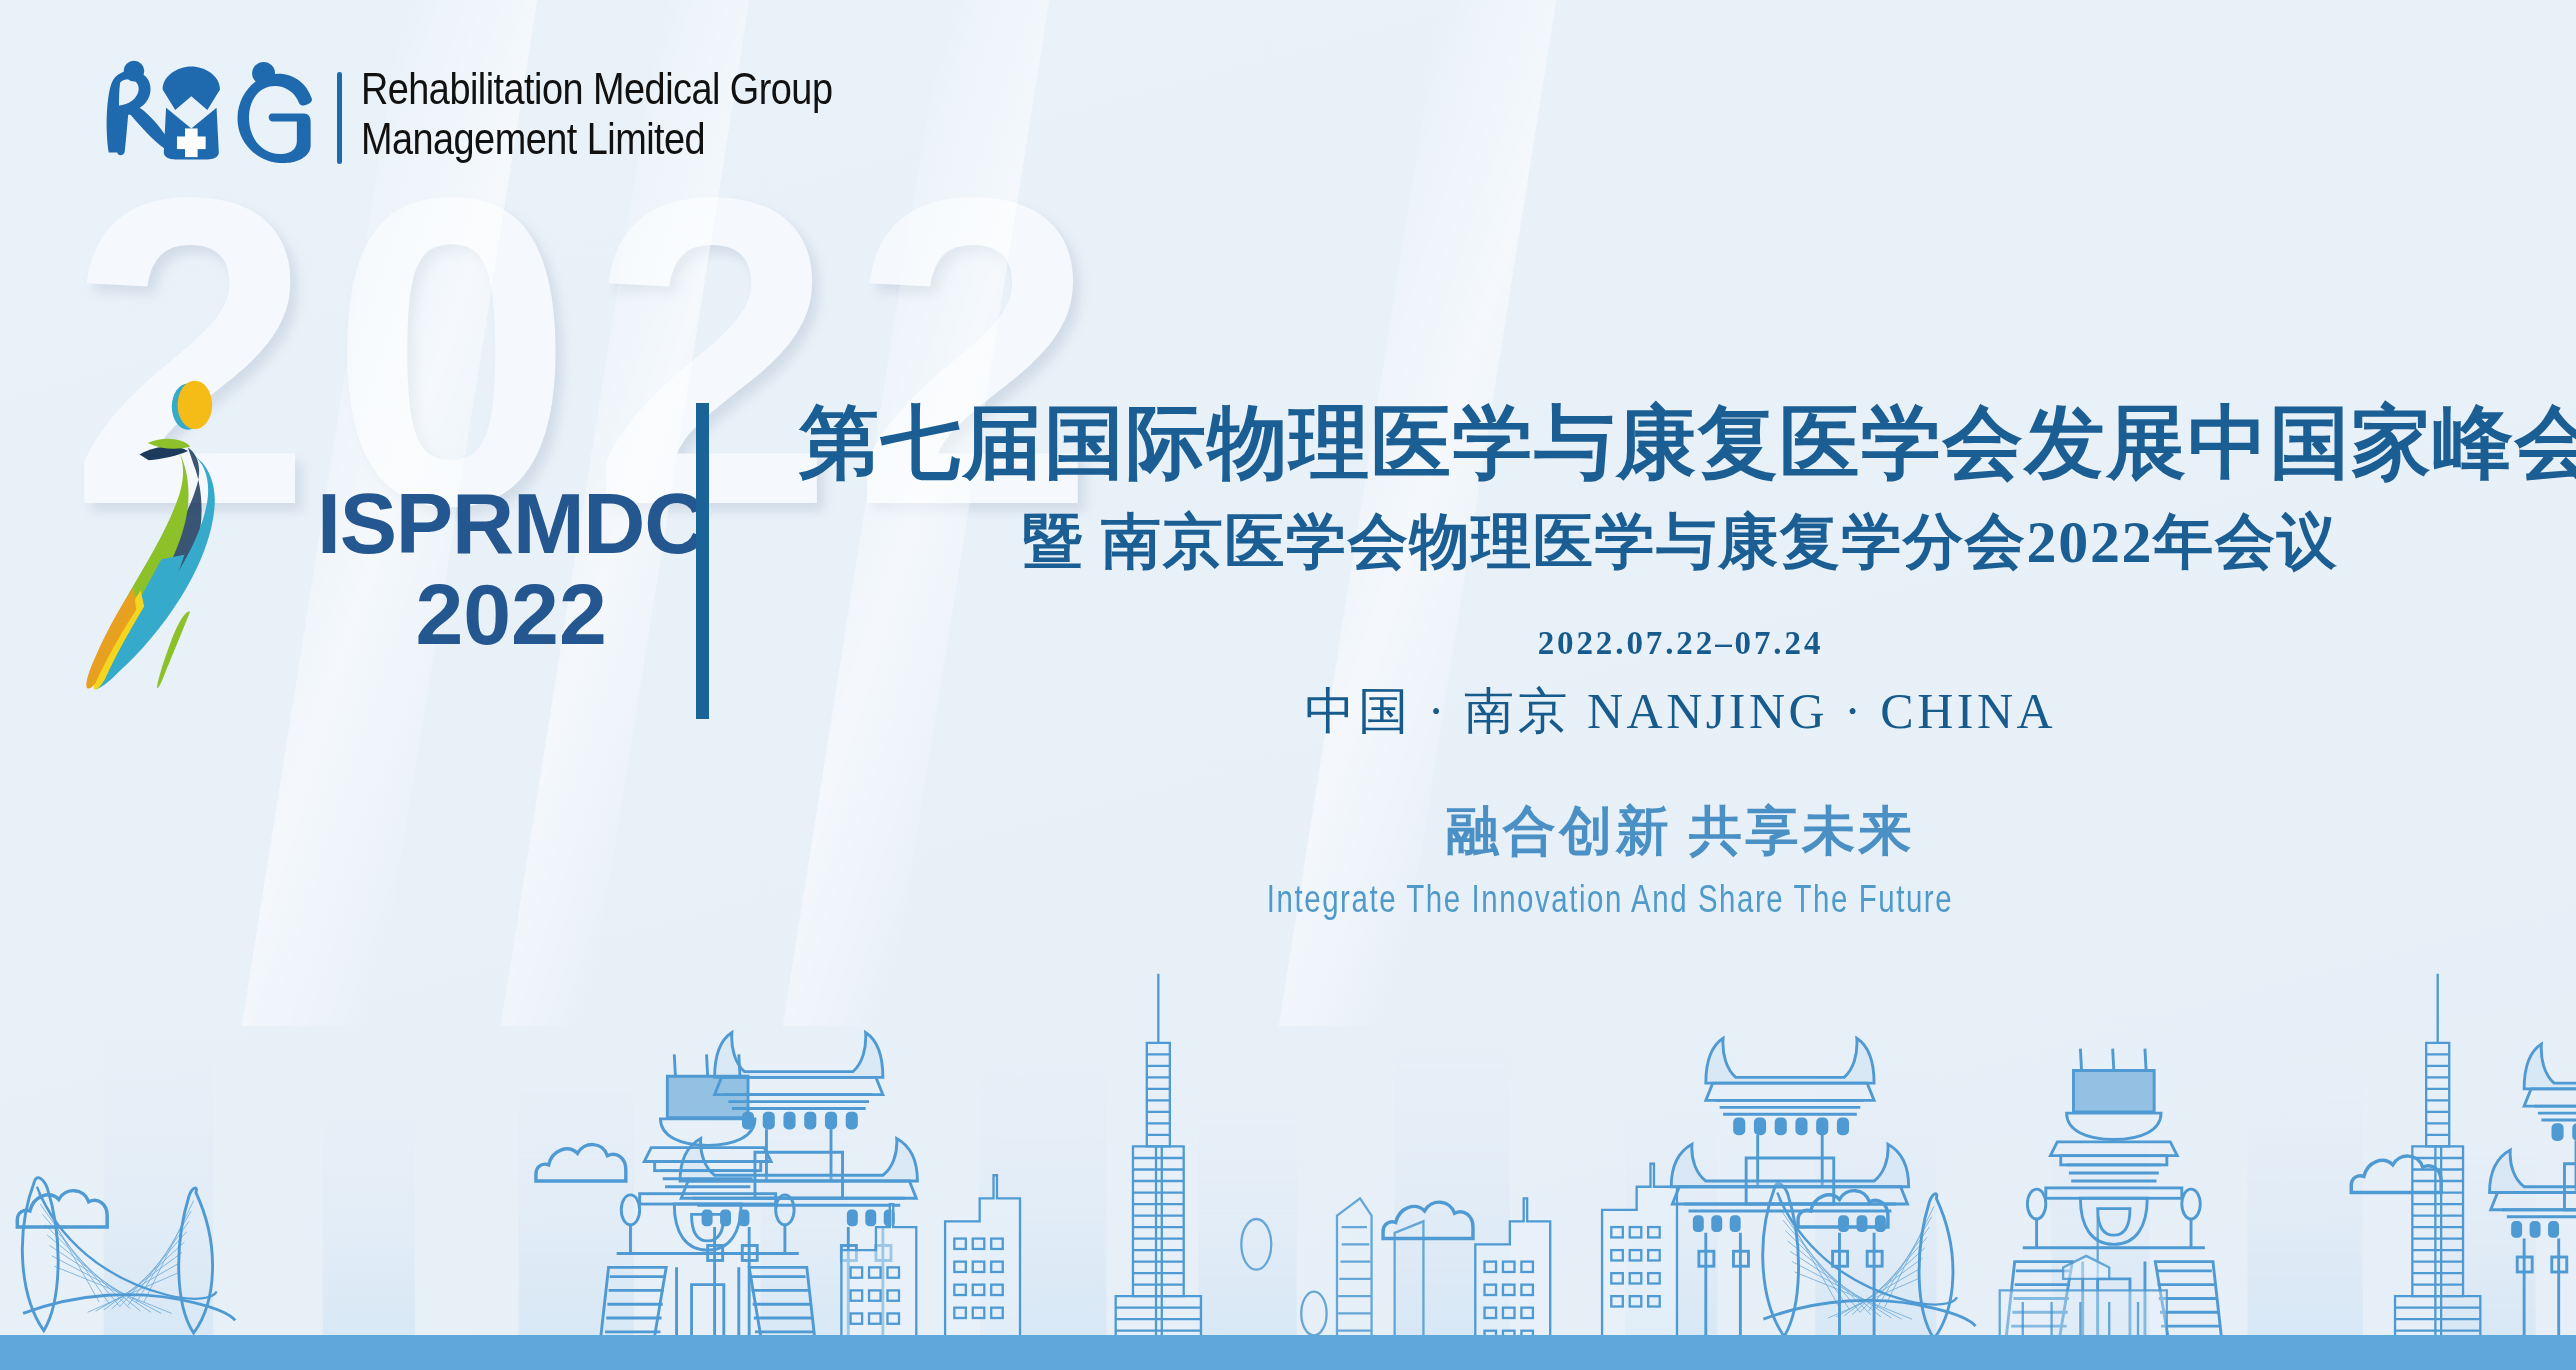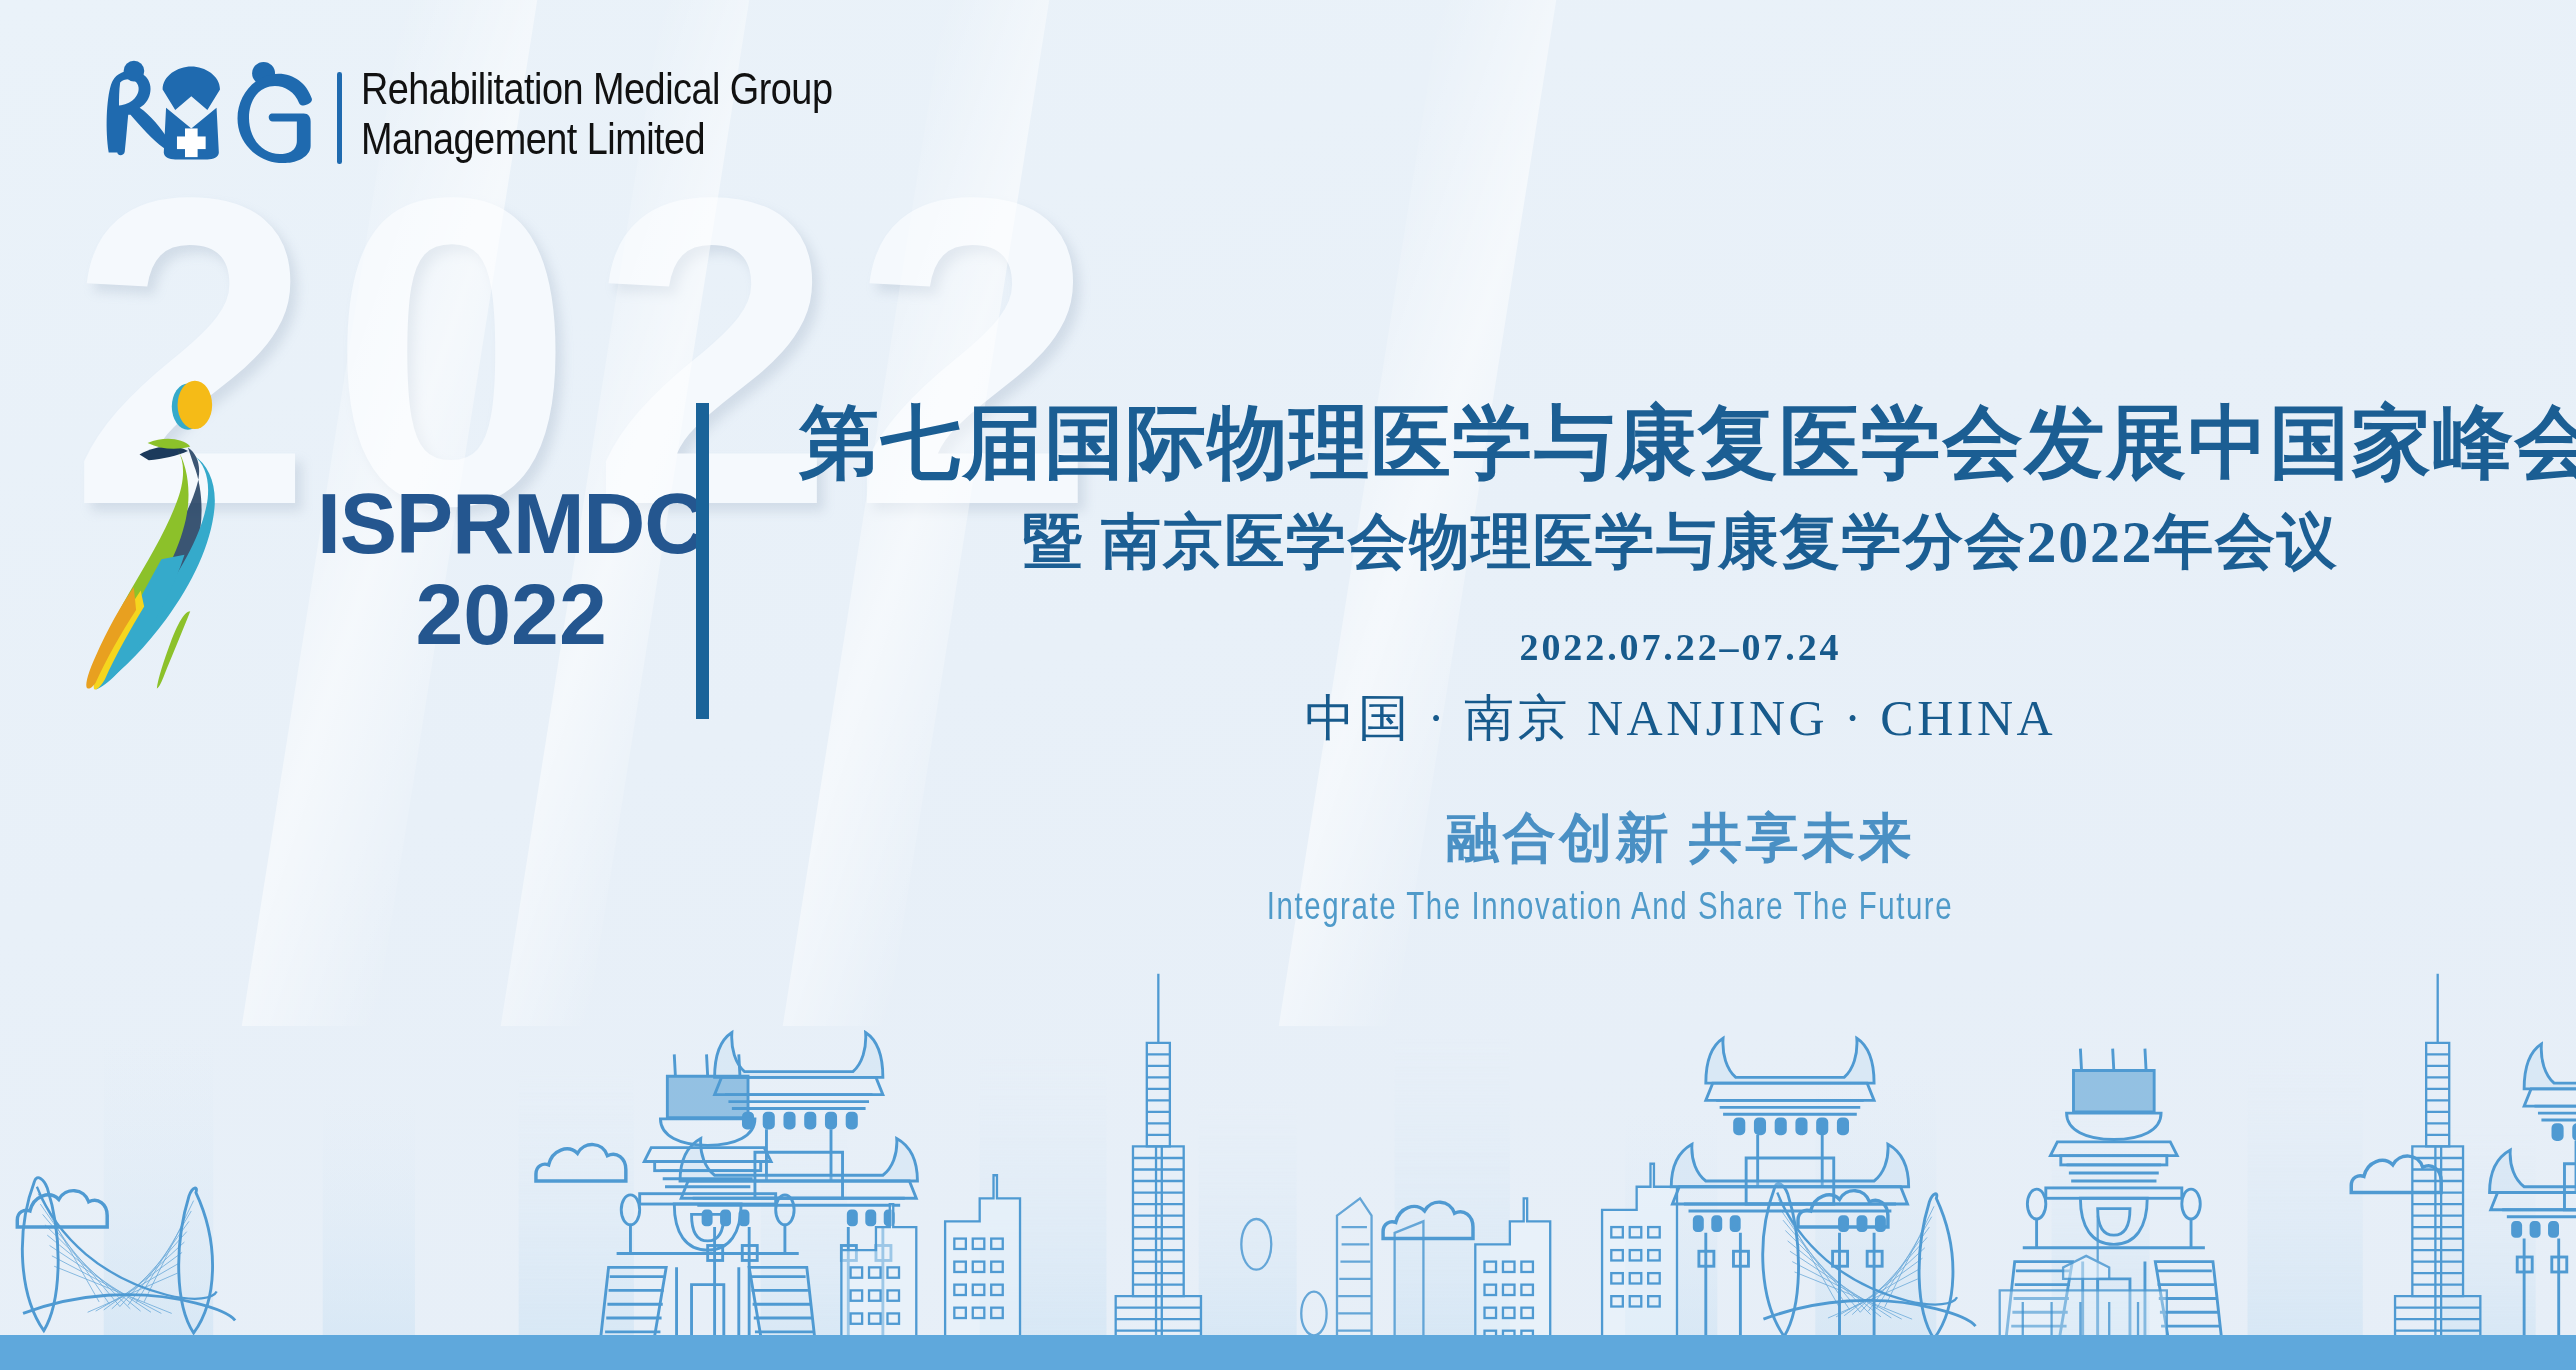--- a/index.html
+++ b/index.html
@@ -54,21 +54,21 @@
     font-size:80px; color:#1b5e93; letter-spacing:1.7px;
     line-height:1.0; white-space:nowrap;
   }
   .t-sub {
     font-family:"Liberation Serif", serif; font-weight:700;
     font-size:60px; color:#1b5e93; letter-spacing:1.7px;
     line-height:1.0; white-space:nowrap; margin-top:29px;
   }
   .t-date {
     font-family:"Liberation Serif", serif; font-weight:700;
-    font-size:38px; color:#175a8c; letter-spacing:2.9px;
+    font-size:33px; color:#175a8c; letter-spacing:2.9px;
     margin-top:53px; white-space:nowrap;
   }
   .t-place {
     font-family:"Liberation Serif", serif; font-weight:400;
     font-size:50px; color:#175a8c; letter-spacing:3.5px;
     margin-top:16px; white-space:nowrap;
   }
   .t-slogan-cn {
     font-family:"Liberation Serif", serif; font-weight:700;
     font-size:53px; color:#4a90c4; letter-spacing:3.5px;

